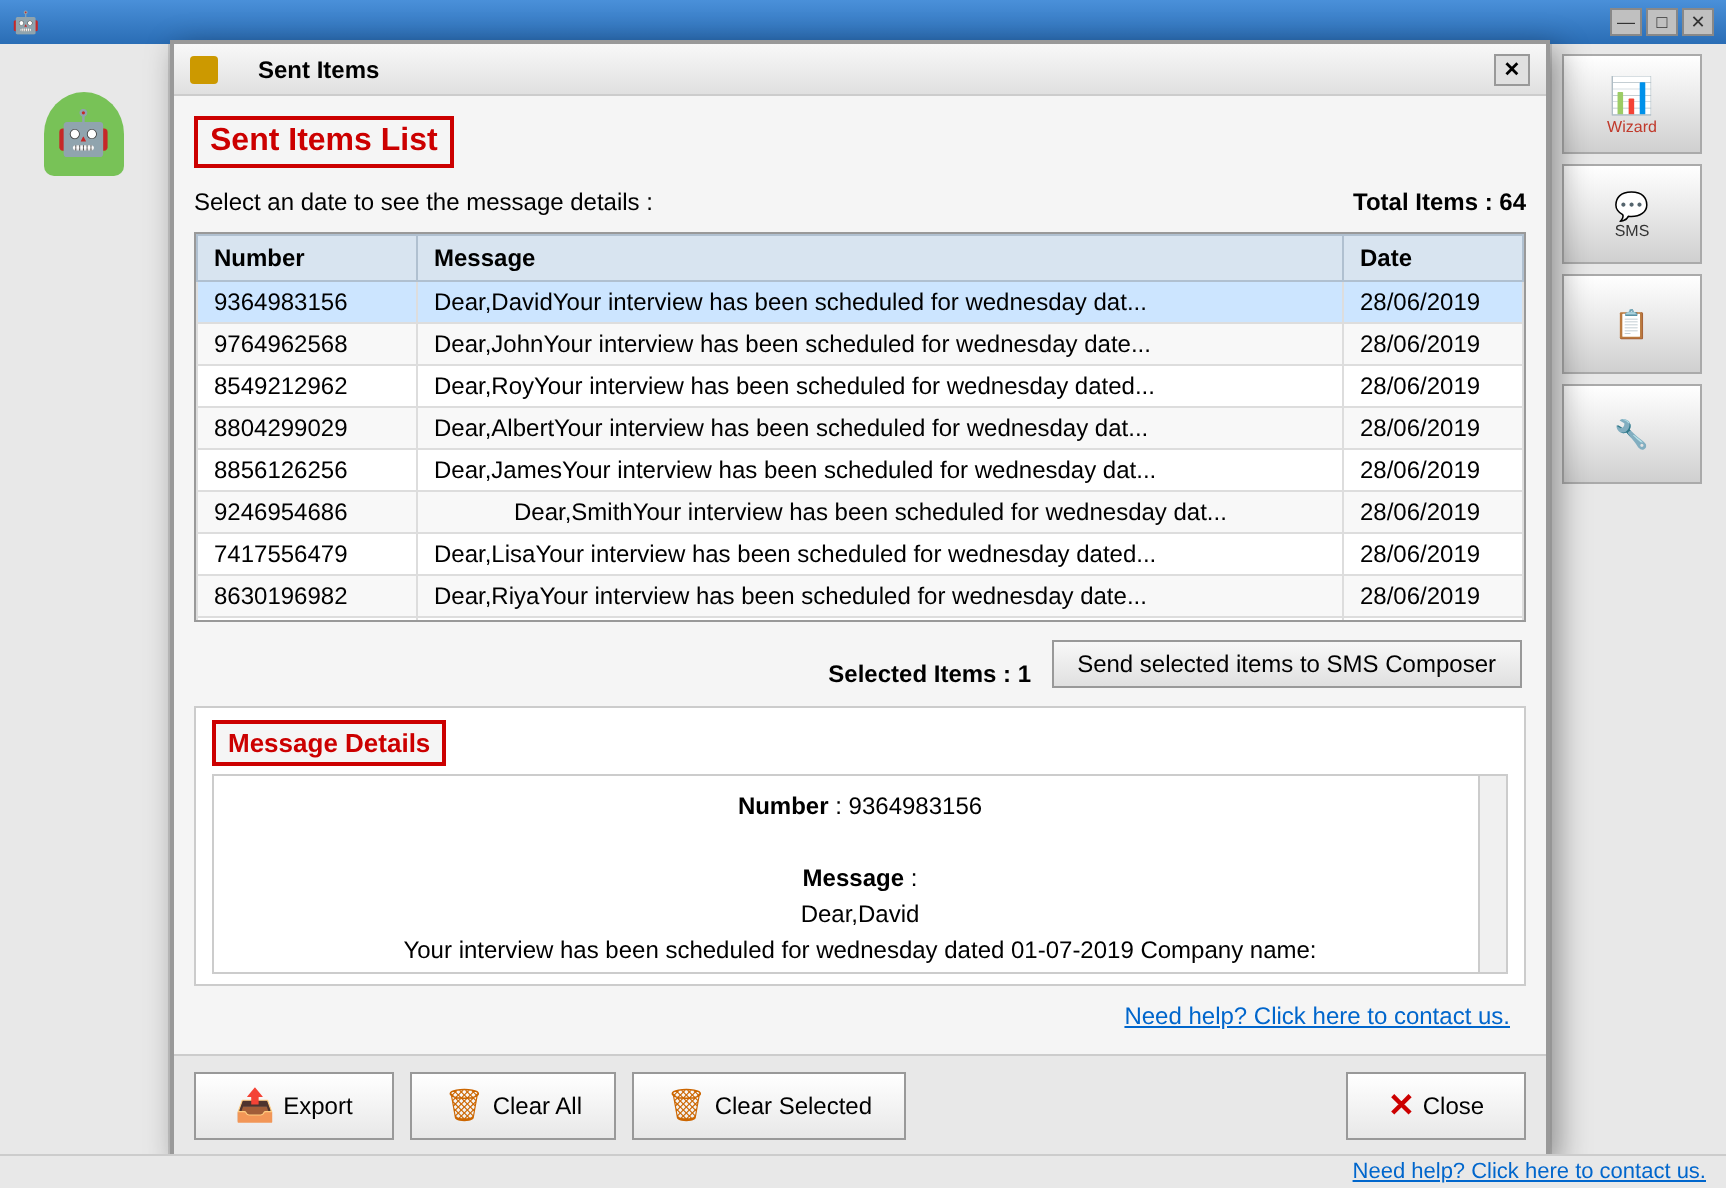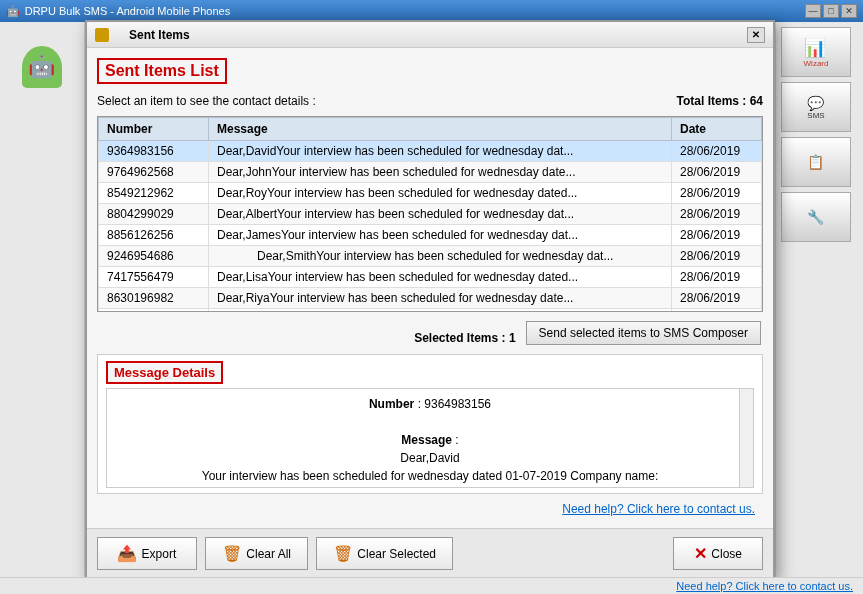--- a/index.html
+++ b/index.html
@@ -359,21 +359,20 @@
     .clear-icon { color: #cc6600; font-size: 16px; }
   </style>
 </head>
 <body>
 
 <div class="main-window">
 
   <div class="title-bar">
     <div class="title-bar-left">
       <span>🤖</span>
-      <span>DRPU Bulk SMS - Android Mobile Phones</span>
     </div>
     <div class="title-bar-controls">
       <div class="title-bar-btn">—</div>
       <div class="title-bar-btn">□</div>
       <div class="title-bar-btn">✕</div>
     </div>
   </div>
 
   <div class="left-panel">
     <div style="display:flex;flex-direction:column;align-items:center;padding-top:10px;gap:8px;">
@@ -415,21 +414,21 @@
       <div class="dialog-close-btn">✕</div>
     </div>
 
     <div class="dialog-content">
 
       <div>
         <span class="section-header">Sent Items List</span>
       </div>
 
       <div class="instruction-row">
-        <span>Select an item to see the contact details :</span>
+        <span>Select an date to see the message details :</span>
         <span style="font-weight:bold;">Total Items : 64</span>
       </div>
 
       <div class="table-container">
         <div class="table-scroll">
           <table>
             <thead>
               <tr>
                 <th class="col-number">Number</th>
                 <th class="col-message">Message</th>

